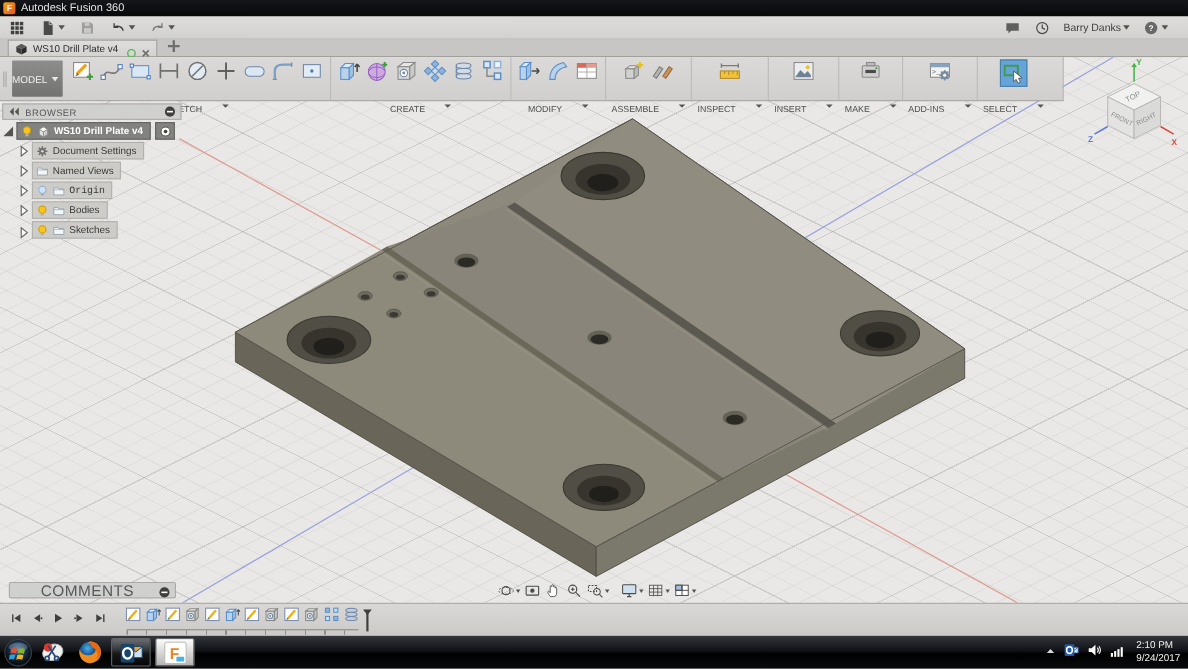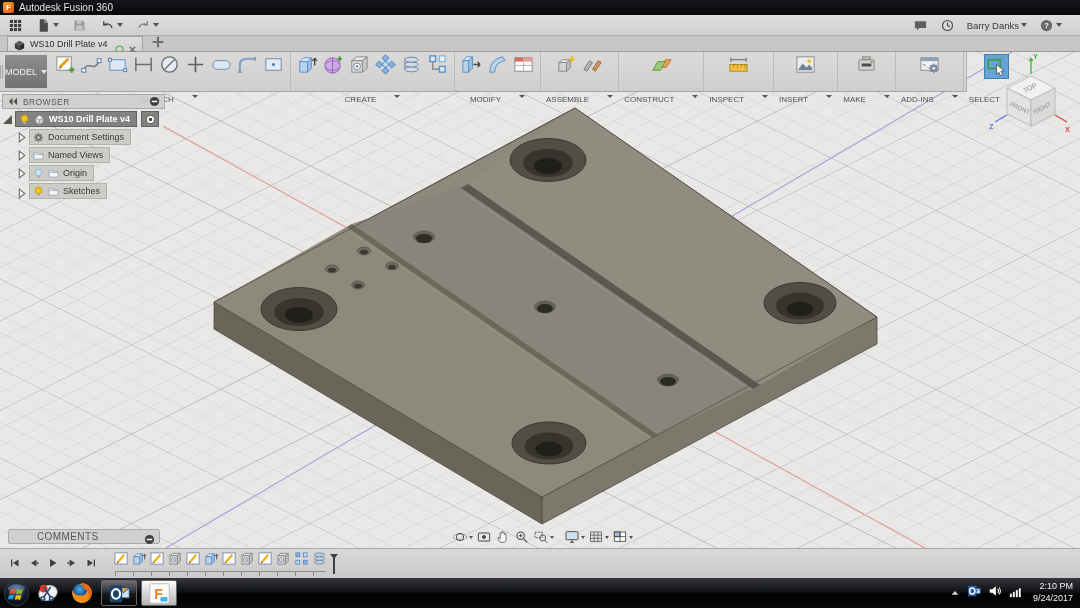--- a/index.html
+++ b/index.html
@@ -65,21 +65,21 @@
   .bpill{display:flex;align-items:center;gap:4px;background:rgba(202,201,199,0.92);
          border:1px solid rgba(150,150,148,0.5);height:14px;padding:0 6px 0 3px;color:#3a3a38}
   .bpill.root{background:#828280;border-color:#636361;color:#fff;font-weight:bold}
   .bic{width:11px;height:11px;display:inline-block}
   .bchip{width:16px;height:14px;background:#828280;border:1px solid #636361;display:flex;align-items:center;
          justify-content:center;margin-left:2px}
   
   .comments{position:absolute;left:8px;bottom:4px;width:152px;height:15px;background:rgba(206,205,203,0.93);
             border:1px solid #abaaa8;border-radius:2px;display:flex;align-items:center;gap:5px;
             padding:0 4px 0 28px;box-sizing:border-box;color:#57575a}
-  .comments .ctitle{flex:1;font-size:10px;letter-spacing:0.4px}
+  .comments .ctitle{flex:1;font-size:14px;letter-spacing:0.4px}
   
   .navbar{position:absolute;left:452px;bottom:3px;display:flex;align-items:center;gap:10px}
   .navgrp{display:flex;align-items:center;gap:3px}
   .nicon{width:16px;height:16px;display:inline-block}
   .nbtn{display:flex;align-items:center;gap:1px}
   .nbtn .cdn{border-top-width:3px;border-left-width:2.5px;border-right-width:2.5px}
   
   .viewcube{position:absolute;right:6px;top:0;width:86px;height:86px}
   
   .timeline{position:absolute;top:548px;left:0;right:0;height:30px;background:linear-gradient(#d9d8d6,#cbcac8);
@@ -96,21 +96,21 @@
   .taskbar{position:absolute;top:578px;left:0;right:0;height:30px;
            background:linear-gradient(#33363b,#101216 45%,#000 55%,#0a0b0d);display:flex;align-items:center;box-sizing:border-box}
   .start{width:29px;height:29px;margin-left:2px}
   .tbicon{width:28px;height:26px;margin:0 3px;display:flex;align-items:center;justify-content:center}
   .tbbtn{width:36px;height:26px;margin:0 2px;border:1px solid #62656a;border-radius:2px;box-sizing:border-box;
          background:linear-gradient(rgba(255,255,255,0.30),rgba(255,255,255,0.10) 50%,rgba(0,0,0,0.25));
          display:flex;align-items:center;justify-content:center}
   .tbbtn.bright{background:linear-gradient(#fdfdfb,#d9d8d6 50%,#b5b4b2)}
   .tray{margin-left:auto;display:flex;align-items:center;gap:7px;padding-right:7px}
   .tricon{width:14px;height:14px;display:inline-block}
-  .clockbox{color:#f2f2f0;font-size:9px;line-height:1.3;text-align:right;padding-left:3px}
+  .clockbox{color:#f2f2f0;font-size:9px;line-height:1.3;padding-left:3px}
 </style>
 </head>
 <body>
 
 <div class="titlebar">
   <span class="flogo">F</span>
   <span class="title-text">Autodesk Fusion 360</span>
 </div>
 
 <div class="qat">
@@ -406,32 +406,20 @@
                 </svg></span></span>
           </div>
           <div class="rlabel">
             <span>ASSEMBLE</span>
             <span class="cdn"></span>
           </div>
         </div>
         <div class="rgroup">
           <div class="ricons">
             <span><span class="ricon"><svg viewBox="0 0 24 24" width="100%" height="100%">
-                  <path d="M11 15l5-8h6l-5 8z" fill="#e8a35c" stroke="#c07830"></path>
-                  <path d="M3 18l5-9h8l-5 9z" fill="#9cc87a" stroke="#5f9a3c"></path>
-                </svg></span></span>
-          </div>
-          <div class="rlabel">
-            <span>CONSTRUCT</span>
-            <span class="cdn"></span>
-          </div>
-        </div>
-        <div class="rgroup">
-          <div class="ricons">
-            <span><span class="ricon"><svg viewBox="0 0 24 24" width="100%" height="100%">
                   <path d="M4 5v4M20 5v4M4 7h16" stroke="#7a7a78" fill="none" stroke-width="1.3"></path>
                   <rect x="3" y="12" width="18" height="7" fill="#f2c23e" stroke="#b08a20"></rect>
                   <path d="M7 12v3M11 12v4M15 12v3M19 12v4" stroke="#b08a20" fill="none"></path>
                 </svg></span></span>
           </div>
           <div class="rlabel">
             <span>INSPECT</span>
             <span class="cdn"></span>
           </div>
         </div>
@@ -552,36 +540,54 @@
               </svg></span>
           </span>
           <span class="bpill">
             <span class="bic"><svg viewBox="0 0 12 12" width="100%" height="100%">
                 <path d="M1 3h4l1 1.2h5V10H1z" fill="#f5f6f7" stroke="#8a9aaa" stroke-width="0.8"></path>
                 <path d="M1 5h10" stroke="#8a9aaa" stroke-width="0.6"></path>
               </svg></span>
             <span>Named Views</span>
           </span>
         </div>
+        <div class="brow" style="padding-left: 14px; font-family: Liberation Mono, monospace;">
+          <span class="bexp">
+            <span class="bic"><svg viewBox="0 0 10 10" width="100%" height="100%">
+                <path d="M3 1l5 4-5 4z" fill="#fdfdfb" stroke="#6a6a68"></path>
+              </svg></span>
+          </span>
+          <span class="bpill">
+            <span class="bic"><svg viewBox="0 0 12 12" width="100%" height="100%">
+                <circle cx="6" cy="5" r="3.6" fill="#cfe3f5" stroke="#8ab0d0"></circle>
+                <rect x="4.5" y="8.4" width="3" height="2.4" fill="#b0b0ae"></rect>
+              </svg></span>
+            <span class="bic"><svg viewBox="0 0 12 12" width="100%" height="100%">
+                <path d="M1 3h4l1 1.2h5V10H1z" fill="#f5f6f7" stroke="#8a9aaa" stroke-width="0.8"></path>
+                <path d="M1 5h10" stroke="#8a9aaa" stroke-width="0.6"></path>
+              </svg></span>
+            <span>Origin</span>
+          </span>
+        </div>
         <div class="brow" style="padding-left: 14px;">
           <span class="bexp">
             <span class="bic"><svg viewBox="0 0 10 10" width="100%" height="100%">
                 <path d="M3 1l5 4-5 4z" fill="#fdfdfb" stroke="#6a6a68"></path>
               </svg></span>
           </span>
           <span class="bpill">
             <span class="bic"><svg viewBox="0 0 12 12" width="100%" height="100%">
-                <circle cx="6" cy="5" r="3.6" fill="#cfe3f5" stroke="#8ab0d0"></circle>
+                <circle cx="6" cy="5" r="3.6" fill="#f7c51e" stroke="#c89a10"></circle>
                 <rect x="4.5" y="8.4" width="3" height="2.4" fill="#b0b0ae"></rect>
               </svg></span>
             <span class="bic"><svg viewBox="0 0 12 12" width="100%" height="100%">
                 <path d="M1 3h4l1 1.2h5V10H1z" fill="#f5f6f7" stroke="#8a9aaa" stroke-width="0.8"></path>
                 <path d="M1 5h10" stroke="#8a9aaa" stroke-width="0.6"></path>
               </svg></span>
-            <span>Origin</span>
+            <span>Bodies</span>
           </span>
         </div>
         <div class="brow" style="padding-left: 14px; align-items: flex-end;">
           <span class="bexp">
             <span class="bic"><svg viewBox="0 0 10 10" width="100%" height="100%">
                 <path d="M3 1l5 4-5 4z" fill="#fdfdfb" stroke="#6a6a68"></path>
               </svg></span>
           </span>
           <span class="bpill">
             <span class="bic"><svg viewBox="0 0 12 12" width="100%" height="100%">

